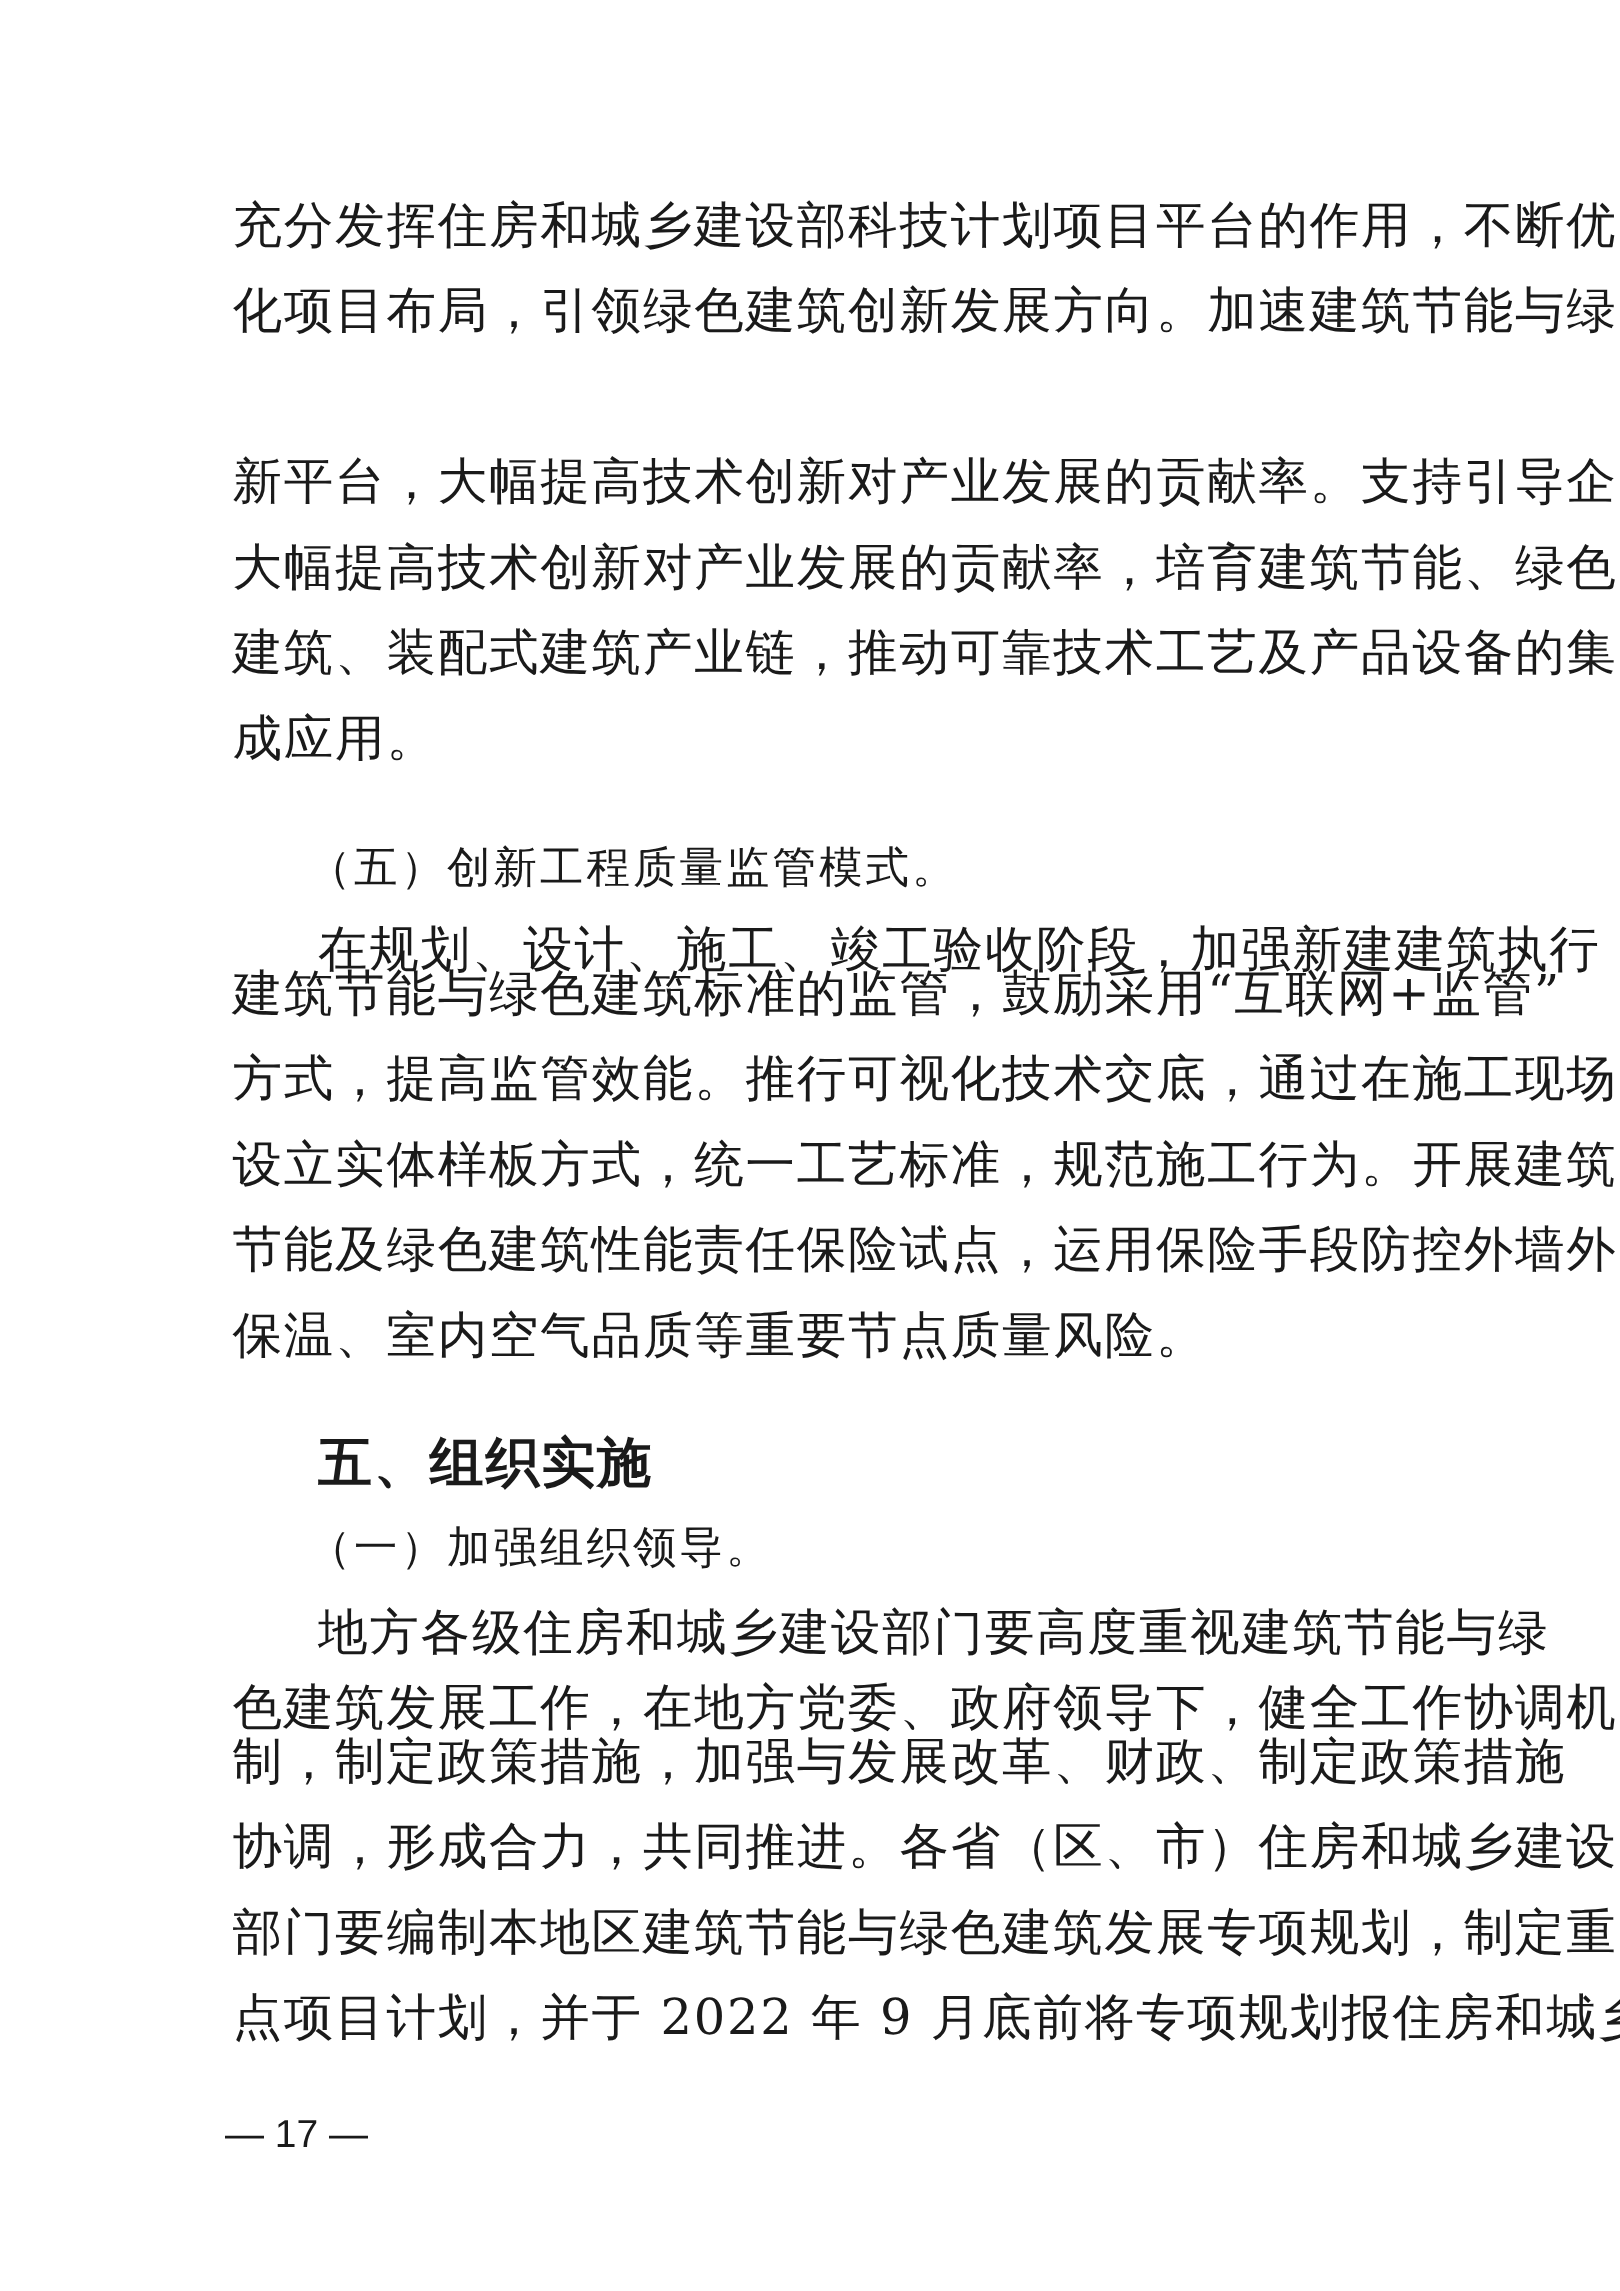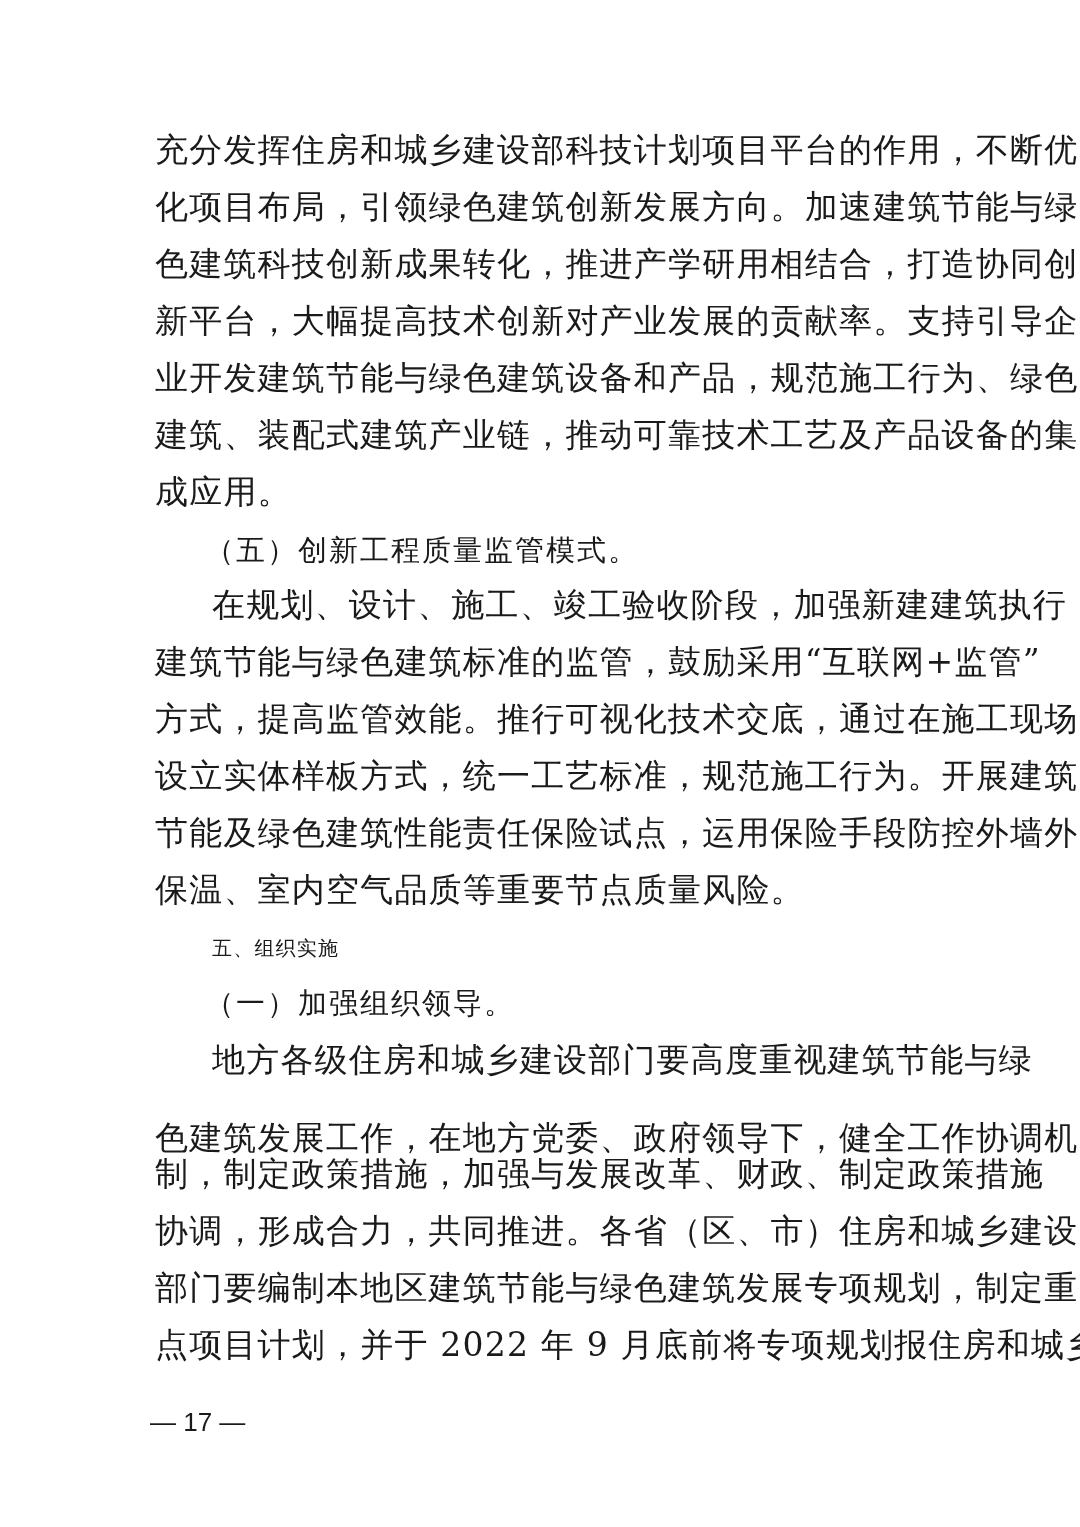--- a/index.html
+++ b/index.html
@@ -24,25 +24,25 @@
     }
     .line {
       position: absolute;
       left: 155px;
       width: 770px;
       font-size: 33px;
       line-height: 40px;
       white-space: nowrap;
       letter-spacing: 1.2px;
     }
-    .indent { left: 212px; width: 713px; }
+    .indent { left: 212px; width: 713px; margin-top: 28px; }
     .heading-bold {
       font-family: "DejaVu Sans", "Liberation Sans", sans-serif;
-      font-weight: normal;
-      font-size: 20px;
+      font-weight: bold;
+      font-size: 36px;
     }
     .sub-heading {
       font-family: "DejaVu Serif", "Liberation Serif", serif;
       font-size: 29px;
       letter-spacing: 2px;
     }
     .page-number {
       position: absolute;
       left: 150px;
       top: 1406px;
@@ -52,23 +52,22 @@
       white-space: nowrap;
     }
   </style>
 </head>
 <body>
 
 <div class="page">
 
   <div class="line" style="top:130px">充分发挥住房和城乡建设部科技计划项目平台的作用，不断优</div>
   <div class="line" style="top:187px">化项目布局，引领绿色建筑创新发展方向。加速建筑节能与绿</div>
-  <div class="line" style="top:244px">色建筑科技创新成果转化，推进产学研用相结合，打造协同创</div>
   <div class="line" style="top:301px">新平台，大幅提高技术创新对产业发展的贡献率。支持引导企</div>
-  <div class="line" style="top:358px">业开发建筑节能与绿色建筑设备和产品，规范施工行为、绿色</div>
+  <div class="line" style="top:358px">大幅提高技术创新对产业发展的贡献率，培育建筑节能、绿色</div>
   <div class="line" style="top:415px">建筑、装配式建筑产业链，推动可靠技术工艺及产品设备的集</div>
   <div class="line" style="top:472px">成应用。</div>
 
   <div class="line indent sub-heading" style="top:530px;left:205px">（五）创新工程质量监管模式。</div>
 
   <div class="line indent" style="top:585px">在规划、设计、施工、竣工验收阶段，加强新建建筑执行</div>
   <div class="line" style="top:642px">建筑节能与绿色建筑标准的监管，鼓励采用“互联网+监管”</div>
   <div class="line" style="top:699px">方式，提高监管效能。推行可视化技术交底，通过在施工现场</div>
   <div class="line" style="top:813px">节能及绿色建筑性能责任保险试点，运用保险手段防控外墙外</div>
   <div class="line" style="top:756px">设立实体样板方式，统一工艺标准，规范施工行为。开展建筑</div>

